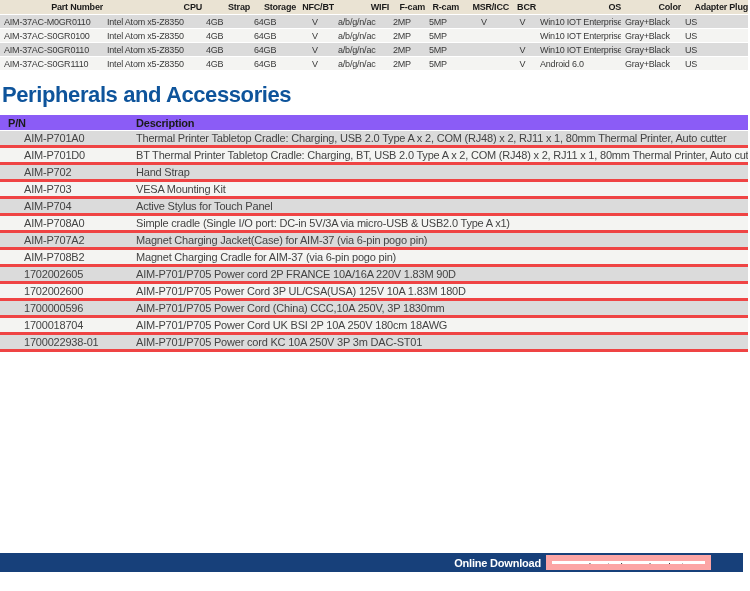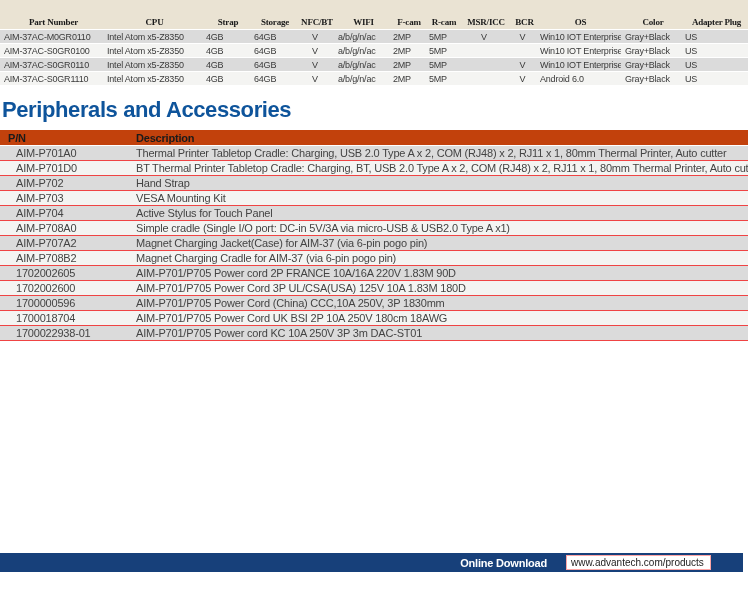--- a/index.html
+++ b/index.html
@@ -11,24 +11,24 @@
     overflow: hidden;
   }
   #page { position: relative; width: 750px; height: 591px; overflow: hidden; }
 
   table { border-collapse: separate; border-spacing: 0; table-layout: fixed; }
 
   
   .spec { width: 748px; font-size: 9px; letter-spacing: -0.2px; }
   .spec th {
     background: #EAE3D3; color: #1a1a1a;
-    font-weight: bold; text-align: center;
-    padding: 17px 0 2px 4px; line-height: 10px;
+    font-weight: bold; text-align: right;
+    padding: 2px 0 2px 4px; line-height: 10px;
     border-bottom: 1px solid #fff;
-    white-space: nowrap; overflow: hidden; font-family: Liberation Serif, serif;
+    white-space: nowrap; overflow: hidden;
   }
   .spec td {
     color: #3a3a3a;
     padding: 1.5px 0 1.5px 4px; line-height: 10px;
     border-bottom: 1px solid #fff;
     white-space: nowrap; overflow: hidden;
   }
   .spec tbody tr:nth-child(odd) td { background: #DBDBDB; }
   .spec tbody tr:nth-child(even) td { background: #F4F4F2; }
   .spec td.center { text-align: center; padding-left: 0; }
@@ -38,50 +38,50 @@
     margin: 13px 0 9px 2px;
     font-size: 22px; line-height: 22px;
     font-weight: bold;
     color: #0E549B;
     letter-spacing: -0.4px;
   }
 
   
   .acc { width: 748px; font-size: 11px; letter-spacing: -0.2px; }
   .acc th {
-    background: #c2410c; color: #1a1a1a;
+    background: #8b5cf6; color: #1a1a1a;
     font-weight: bold; text-align: left;
     padding: 1.5px 0 1.5px 8px; line-height: 12px;
     border-bottom: 1px solid #fff;
     white-space: nowrap; overflow: hidden;
   }
   .acc td {
     color: #444;
-    padding: 1px 0 1px 16px; line-height: 12px;
-    border-bottom: 1px solid #ef4444;
+    padding: 1px 0 1px 24px; line-height: 12px;
+    border-bottom: 3px solid #ef4444;
     white-space: nowrap; overflow: hidden; margin-left: 36px;
   }
   .acc td.desc, .acc th.desc { padding-left: 6px; }
   .acc tbody tr:nth-child(odd) td { background: #DBDBDB; }
   .acc tbody tr:nth-child(even) td { background: #F4F4F2; }
 
   
   .footer-bar {
     position: absolute; left: 0; top: 553px;
     width: 743px; height: 19px;
     background: #17407A;
     display: flex; align-items: center; justify-content: flex-end;
   }
   .footer-label {
     color: #ffffff; font-weight: bold; font-size: 11px;
-    letter-spacing: -0.2px; margin-right: 19px; white-space: nowrap;
+    letter-spacing: -0.2px; margin-right: 5px; white-space: nowrap;
   }
   .url-box {
-    width: 145px; height: 15px;
-    background: #ffffff; border: 1px solid #fca5a5;
+    width: 165px; height: 15px;
+    background: #ffffff; border: 6px solid #fca5a5;
     margin-right: 32px;
     font-size: 10px; line-height: 13px; color: #222;
     padding-left: 4px; white-space: nowrap; overflow: hidden;
   }
 </style>
 </head>
 <body>
 
 <div id="page">
 

